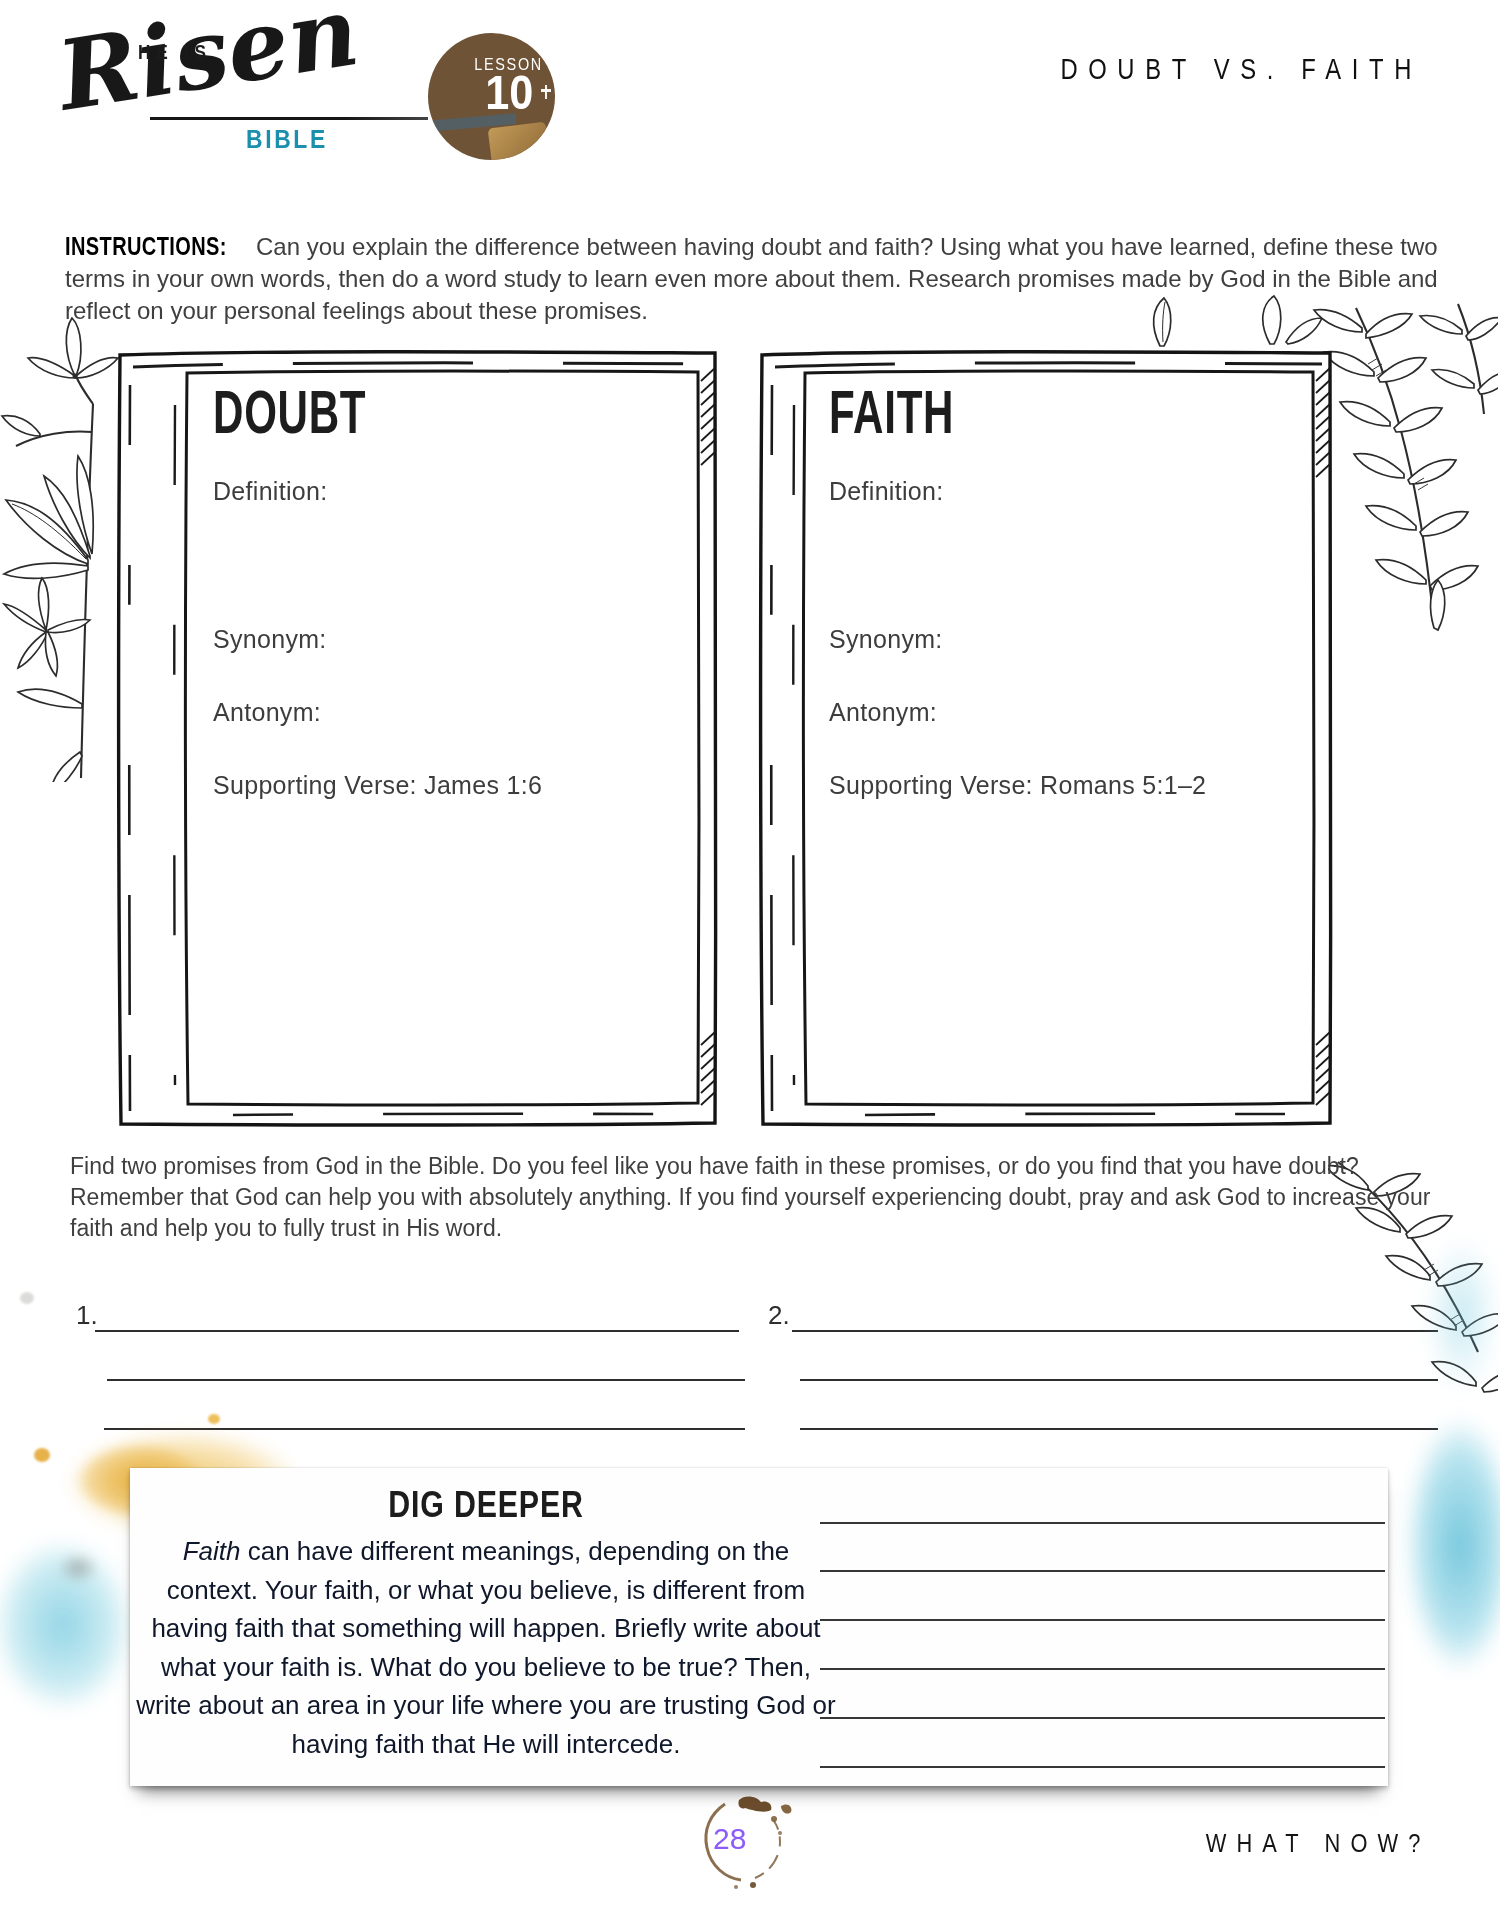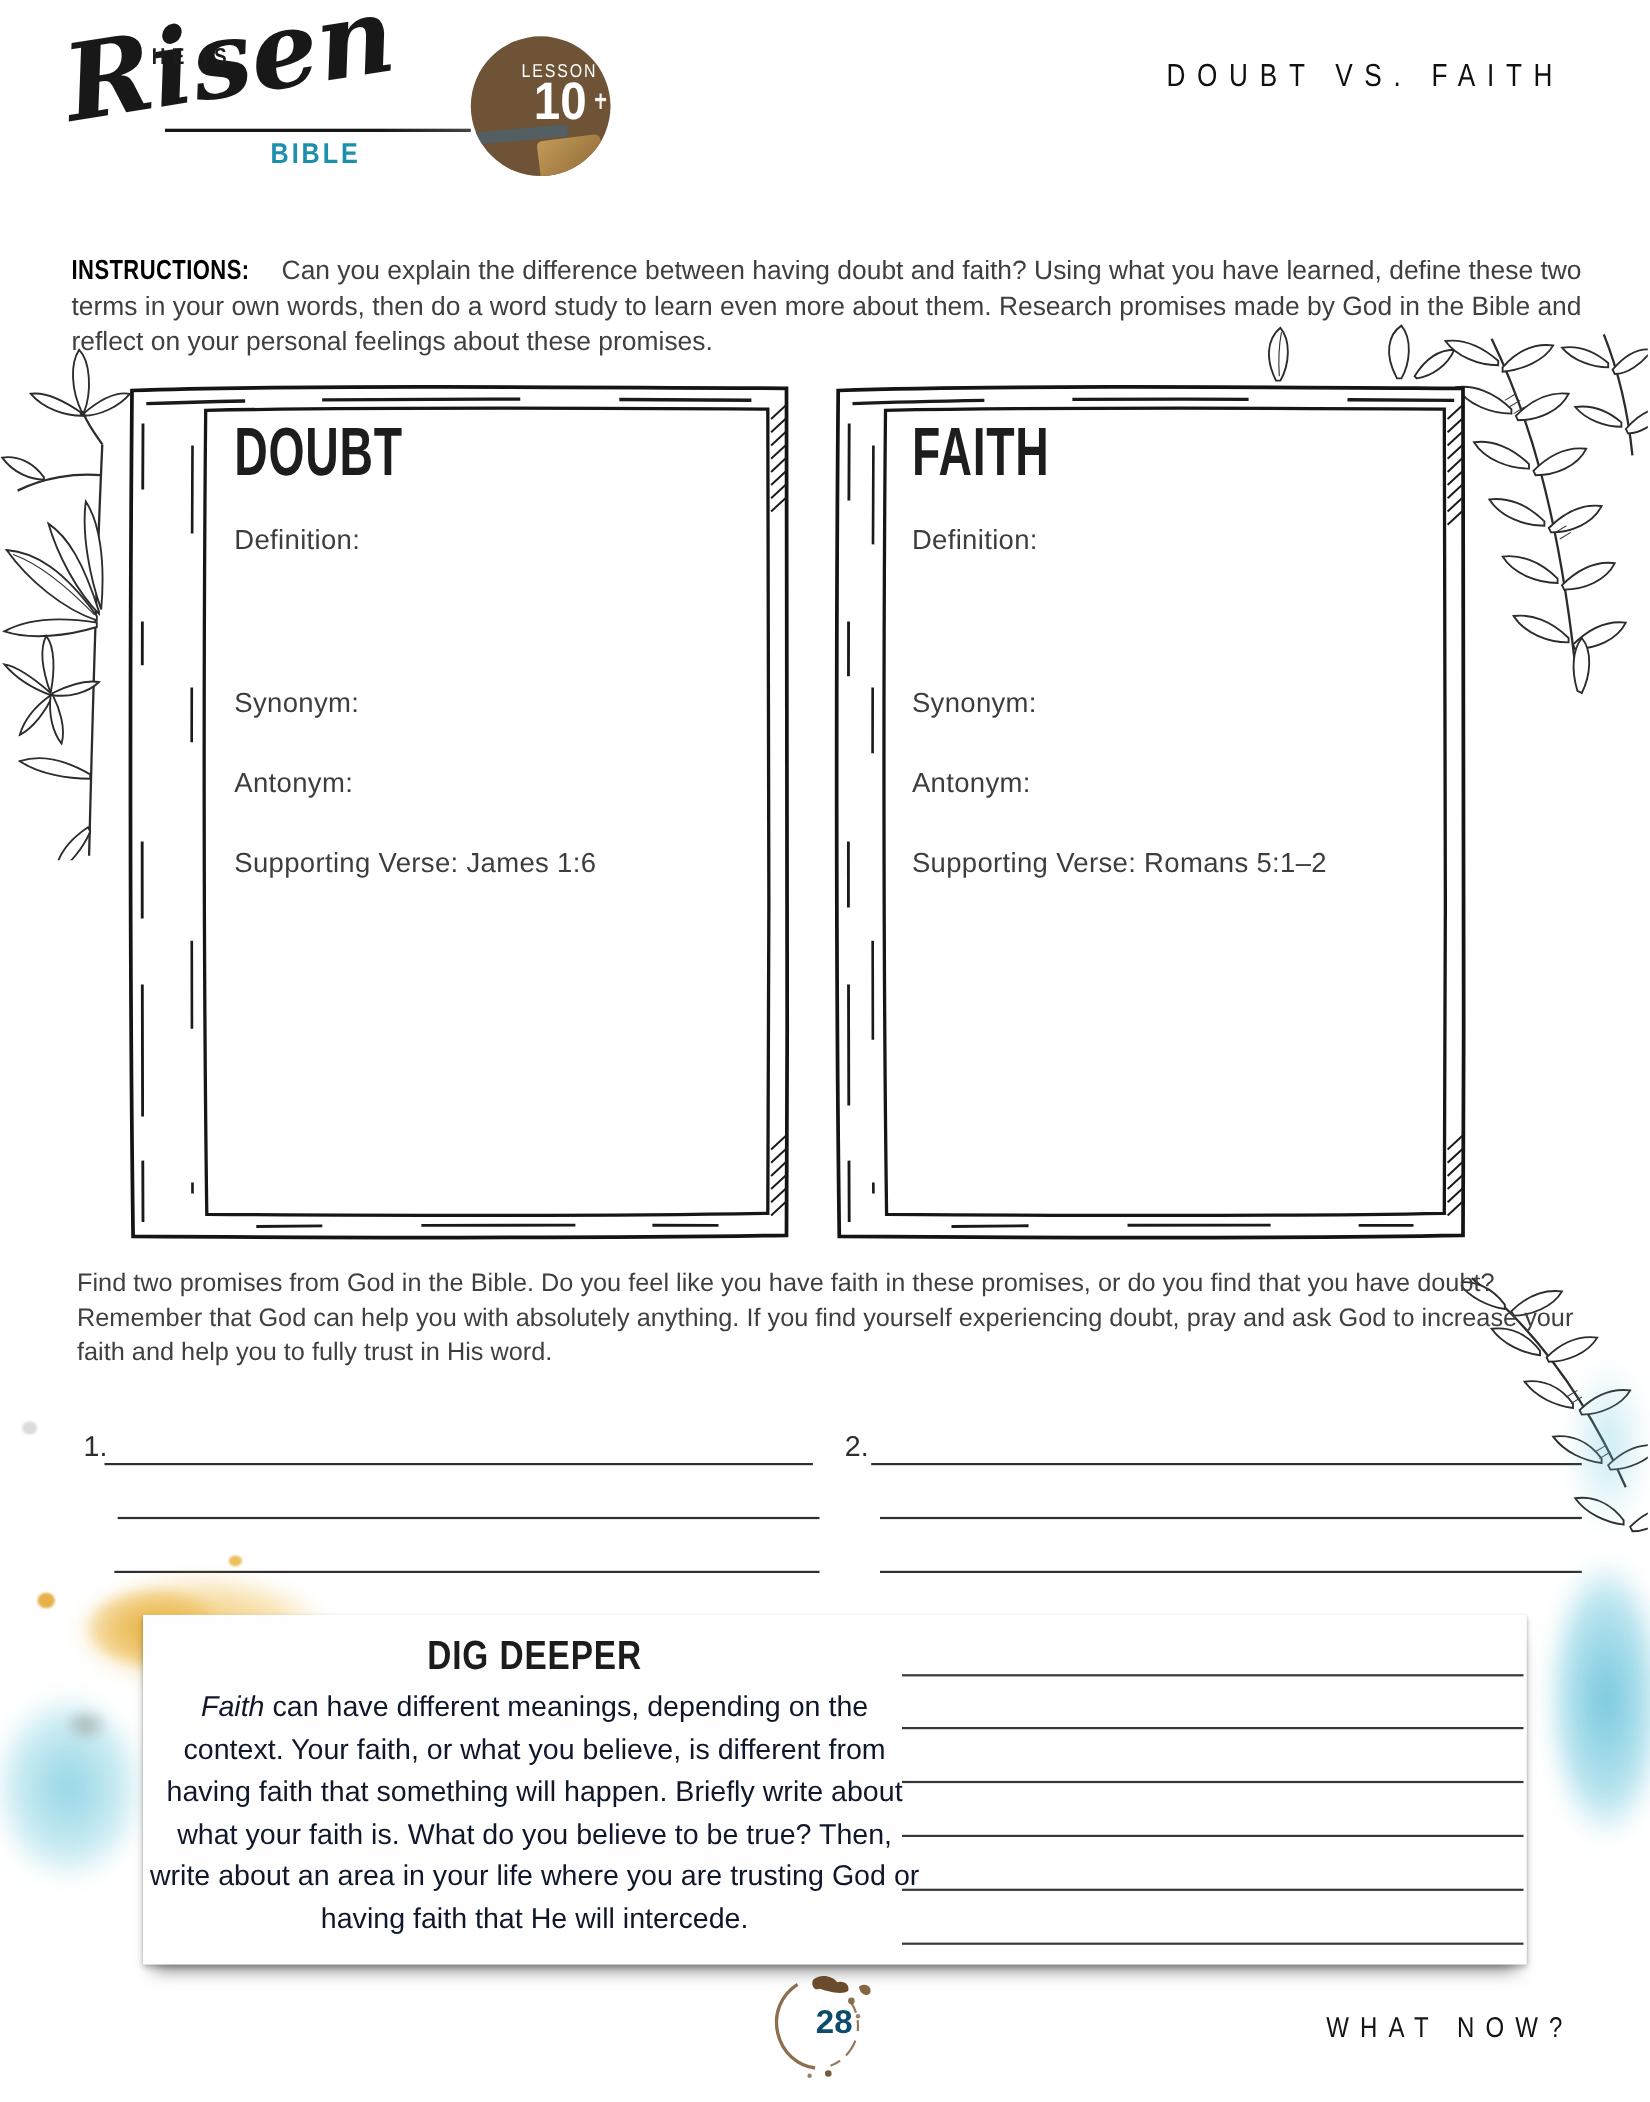--- a/index.html
+++ b/index.html
@@ -74,21 +74,21 @@
   .dig-text{left:4px;top:64px;width:704px;text-align:center;font-size:26px;line-height:38.5px;color:#0f172a;}
   .dig-text .lead{font-style:italic;}
   .dig-rule{left:690px;width:565px;border-top:2.6px solid #373737;height:0;}
   
   .foot-left{left:84px;top:1826px;display:flex;align-items:baseline;white-space:nowrap;}
   .foot-hs{font-size:33px;font-weight:700;color:#1b1b1b;letter-spacing:1px;
            transform:scaleX(.76);transform-origin:left;}
   .foot-lesson{font-size:29px;font-weight:700;color:#1b1b1b;letter-spacing:3px;margin-left:-40px;}
   .foot-right{right:70px;top:1828px;font-size:26px;letter-spacing:12px;color:#141414;
               transform:scaleX(.84);transform-origin:right;white-space:nowrap;}
-  .page-num{left:713px;top:1822px;width:62px;text-align:right;font-size:30px;color:#0c4a6e;font-weight:bold;}
+  .page-num{left:713px;top:1822px;width:62px;text-align:left;font-size:30px;color:#8b5cf6;}
   .lf-f{fill:#ffffff;stroke:#2c2c2c;stroke-width:1.7px;}
   .lf{fill:none;stroke:#2c2c2c;stroke-width:2.1px;}
   .lf-rib{fill:none;stroke:#2c2c2c;stroke-width:1px;}
   .lh path{stroke:#3a3a3a;stroke-width:1px;}
 </style>
 </head>
 <body>
 
 <div class="page">
 

